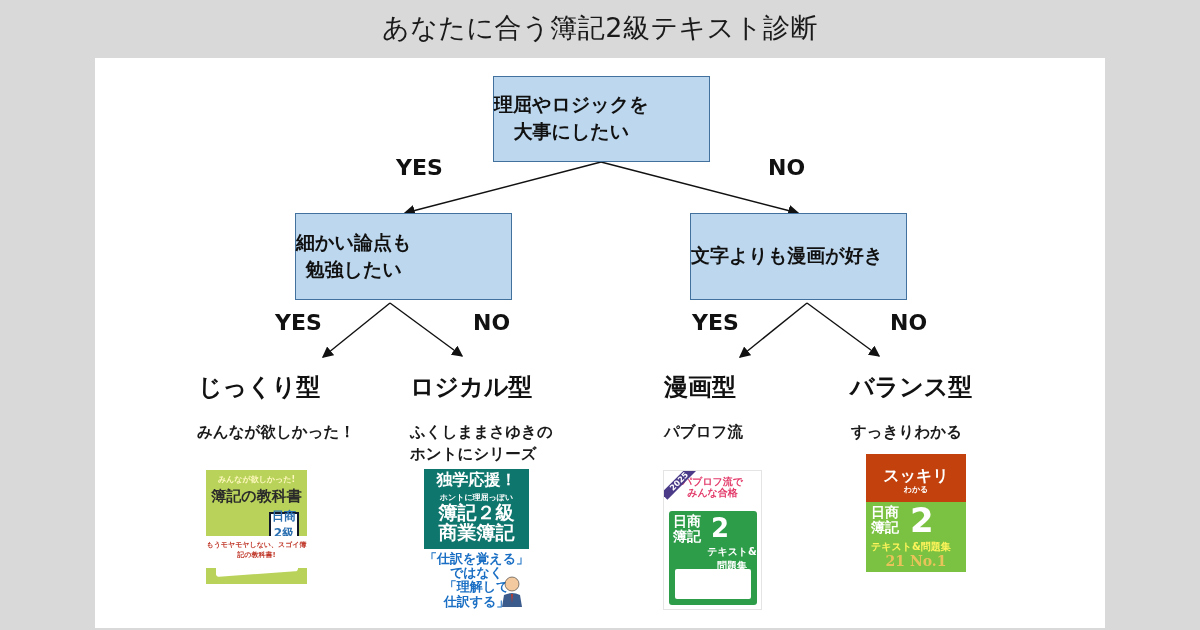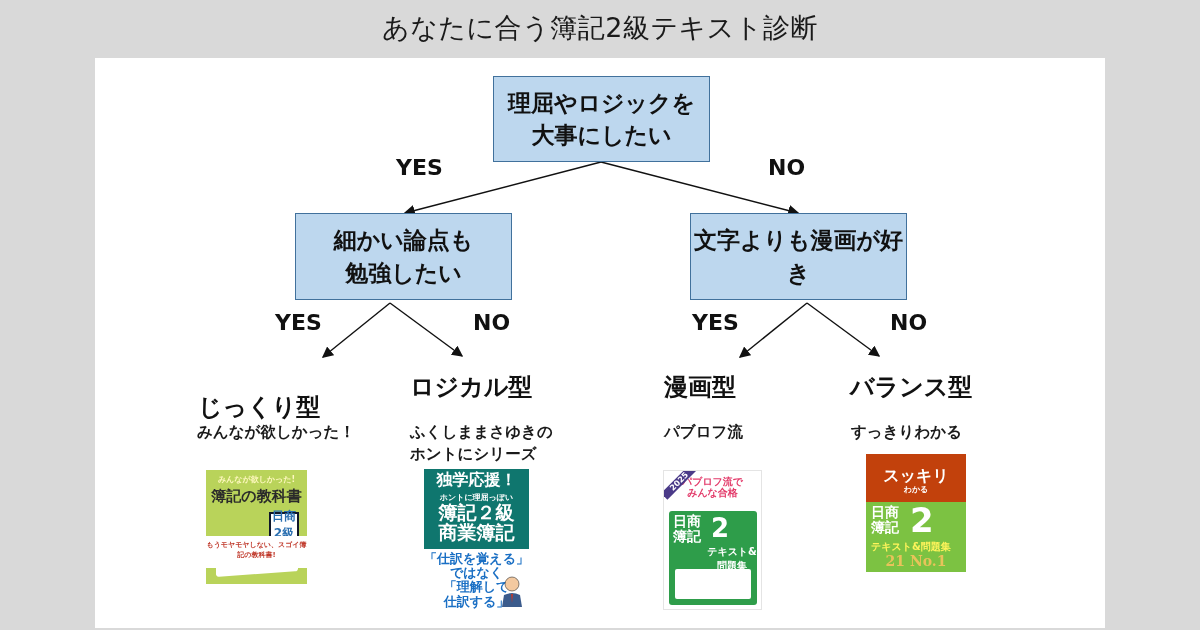--- a/index.html
+++ b/index.html
@@ -16,23 +16,24 @@
   }
   .canvas {
     position: absolute; left: 95px; top: 58px; width: 1010px; height: 570px;
     background: #ffffff;
   }
   .connectors { position: absolute; left: 0; top: 0; width: 1200px; height: 630px; pointer-events: none; }
   .qbox {
     position: absolute;
     background: #bdd7ee;
     border: 1.5px solid #41719c;
-    display: flex; align-items: center; justify-content: center;
-    text-align: center; font-weight: bold; font-size: 23px; line-height: 1.4;
+    display: flex; align-items: center; justify-content: flex-start;
+    text-align: center; font-weight: bold; font-size: 19px; line-height: 1.4;
     color: #111;
+    font-family: Liberation Serif, serif;
   }
   .qbox span { display: block; }
   .q-root { left: 493px; top: 76px; width: 217px; height: 86px; }
   .q-left { left: 295px; top: 213px; width: 217px; height: 87px; }
   .q-right { left: 690px; top: 213px; width: 217px; height: 87px; }
   .ans {
     position: absolute; font-weight: bold; font-size: 22px; color: #111;
   }
   .type-title {
     position: absolute; font-weight: bold; font-size: 24px; color: #111; white-space: nowrap;
@@ -118,21 +119,21 @@
   </div>
 </div>
 
 <div class="ans" style="left:396px; top:155px;">YES</div>
 <div class="ans" style="left:768px; top:155px;">NO</div>
 <div class="ans" style="left:275px; top:310px;">YES</div>
 <div class="ans" style="left:473px; top:310px;">NO</div>
 <div class="ans" style="left:692px; top:310px;">YES</div>
 <div class="ans" style="left:890px; top:310px;">NO</div>
 
-<div class="type-title" style="left:198px; top:371px;margin-top:20px;">じっくり型</div>
+<div class="type-title" style="left:198px; top:371px;">じっくり型</div>
 <div class="type-title" style="left:410px; top:371px;">ロジカル型</div>
 <div class="type-title" style="left:664px; top:371px;">漫画型</div>
 <div class="type-title" style="left:850px; top:371px;">バランス型</div>
 
 <div class="type-sub" style="left:197px; top:422px;">
   <div>みんなが欲しかった！</div>
 </div>
 <div class="type-sub" style="left:410px; top:422px;">
   <div>ふくしままさゆきの</div>
   <div>ホントにシリーズ</div>

